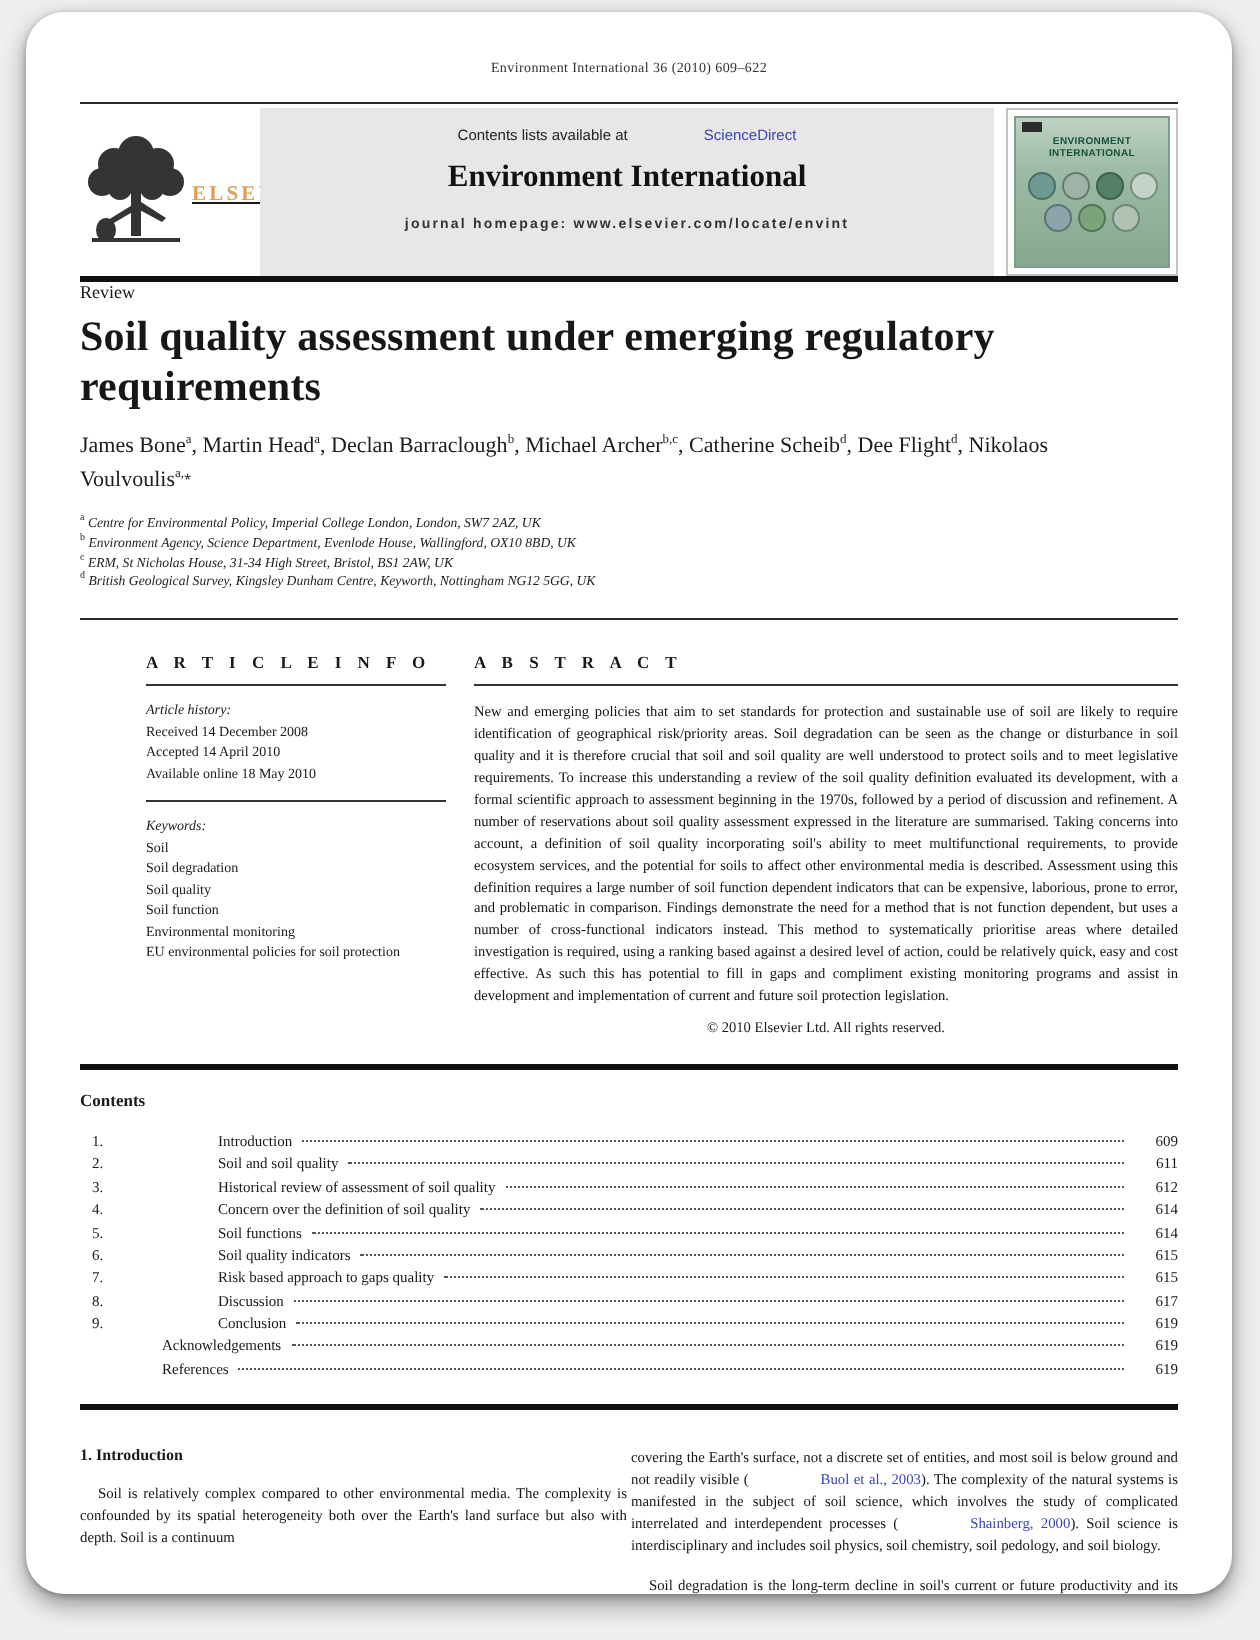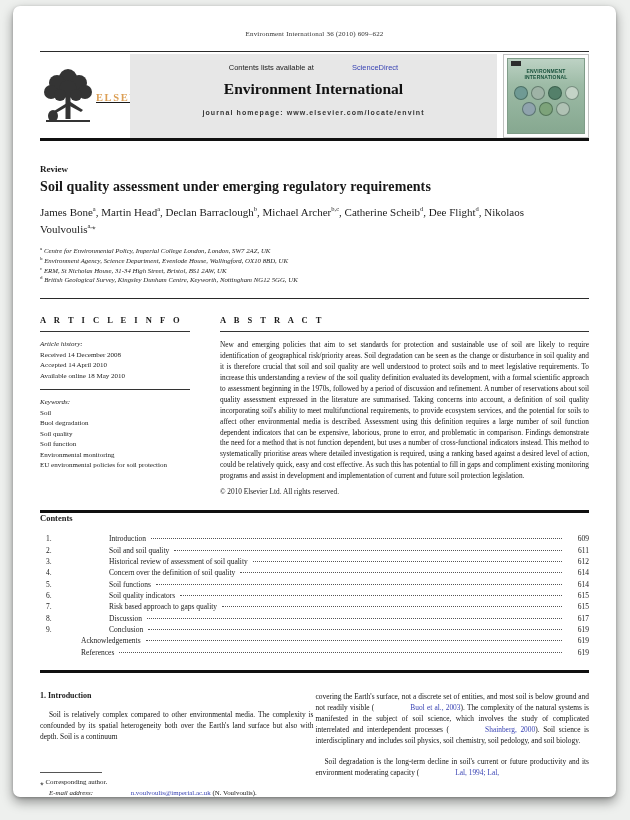--- a/index.html
+++ b/index.html
@@ -4,21 +4,21 @@
 <style>
   html,body { margin:0; padding:0; }
   body {
     width:630px; height:820px; position:relative; overflow:hidden;
     background:#eef0ee;
     font-family:"Liberation Serif", serif; color:#1a1a1a;
     -webkit-font-smoothing:antialiased;
   }
   .page {
     position:absolute; left:13px; top:6px; width:603px; height:791px;
-    background:#ffffff; border-radius:7px;
+    background:#ffffff; border-radius:19px;
     box-shadow:0 5px 12px rgba(0,0,0,.40), 0 1px 3px rgba(0,0,0,.25);
     overflow:hidden;
   }
   .content { padding:0 27px; }
 
   .running-head { text-align:center; font-size:7px; color:#333; margin-top:24px; letter-spacing:.2px; }
 
   .rule-thin  { border-top:1px solid #2a2a2a; margin-top:13px; }
   .rule-thick { border-top:3px solid #101010; }
 
@@ -34,39 +34,39 @@
   .cover { width:86px; flex:none; margin-left:6px; background:#fdfdfd; border:1px solid #c2c2c2; box-sizing:border-box; padding:3px; }
   .cover-inner { height:100%; box-sizing:border-box; background:linear-gradient(#bdd2c4 0%, #9dbba6 35%, #86a890 100%); border:1px solid #7f9c88; padding:8px 3px 2px; position:relative; }
   .cover-spine-mark { position:absolute; top:2px; left:3px; width:10px; height:5px; background:#2c2c2c; }
   .cover-title { font-size:5px; line-height:1.15; font-family:"Liberation Sans", sans-serif; font-weight:bold; color:#17503a; text-align:center; letter-spacing:.2px; margin-top:2px; }
   .cover-circles { display:flex; flex-wrap:wrap; justify-content:center; gap:2px 3px; margin-top:5px; }
   .cover-circles .cc { width:14px; height:14px; border-radius:50%; border:1px solid rgba(30,60,45,.45); box-sizing:border-box; }
   .cc1{background:#6f9a94;} .cc2{background:#9fb3a6;} .cc3{background:#54806a;}
   .cc4{background:#c4d3c7;} .cc5{background:#8fa3ad;} .cc6{background:#7da37a;} .cc7{background:#b0c2b4;}
 
   
-  .review { font-size:9px; font-weight:bold; margin-top:23px; }
-  .title  { font-size:14px; font-weight:bold; color:#171717; margin-top:5px; letter-spacing:.1px; }
+  .review { font-size:9px; font-weight:normal; margin-top:0; }
+  .title  { font-size:21px; font-weight:bold; color:#171717; margin-top:5px; letter-spacing:.1px; }
   .authors { font-size:11px; margin-top:9px; max-width:507px; line-height:1.5; color:#1c1c1c; }
   .authors sup { font-size:6.5px; vertical-align:super; }
   .affiliations { margin-top:9px; font-size:6.8px; font-style:italic; line-height:1.25; color:#222; }
   .affiliations sup { font-size:5px; font-style:normal; }
 
   
-  .info-grid { display:grid; grid-template-columns:150px 1fr; column-gap:30px; margin-top:16px; }
+  .info-grid { display:grid; grid-template-columns:150px 1fr; column-gap:14px; margin-top:16px;margin-left:33px; }
   .col-header { font-size:8.5px; font-weight:bold; letter-spacing:3px; }
   .header-rule { border-top:1px solid #333; margin-top:6px; }
   .block-label { font-style:italic; font-size:7px; margin-top:7px; line-height:1.5; }
   .info-line { font-size:7px; line-height:1.5; }
   .mid-rule { border-top:1px solid #333; margin:8px 0 0; }
   .abstract-text { font-size:7.3px; text-align:justify; line-height:1.5; margin-top:8px; color:#141414; }
-  .copyright { font-size:7.3px; text-align:left; margin-top:5px; }
-
-  
-  .contents-header { font-size:8.5px; font-weight:bold; }
+  .copyright { font-size:7.3px; text-align:center; margin-top:5px; }
+
+  
+  .contents-header { font-size:8.5px; font-weight:bold; margin-top:10px; }
   .toc { margin-top:10px; font-size:7.5px; padding-left:6px; }
   .toc-row { display:flex; align-items:baseline; line-height:11.35px; }
   .toc-num { flex:none; width:28px; }
   .toc-num:empty { width:0; }
   .toc-label { flex:none;padding-left:35px; }
   .toc-dots { flex:1; border-bottom:1px dotted #555; margin:0 5px; transform:translateY(-2px); }
   .toc-page { flex:none; width:22px; text-align:right; }
 
   
   .body-grid { display:grid; grid-template-columns:1fr 1fr; column-gap:2px; margin-top:18px; font-size:7.4px; }
@@ -186,21 +186,21 @@
 
         <div class="info-line">Received 14 December 2008</div>
             <div class="info-line">Accepted 14 April 2010</div>
             <div class="info-line">Available online 18 May 2010</div>
           </div>
         <div class="mid-rule"></div>
         <div class="block-label">Keywords:</div>
         <div>
 
         <div class="info-line">Soil</div>
-            <div class="info-line">Buol degradation</div>
+            <div class="info-line">Soil degradation</div>
             <div class="info-line">Soil quality</div>
             <div class="info-line">Soil function</div>
             <div class="info-line">Environmental monitoring</div>
             <div class="info-line">EU environmental policies for soil protection</div>
           </div>
       </div>
 
       <div>
         <div class="col-header">A B S T R A C T</div>
         <div class="header-rule"></div>

